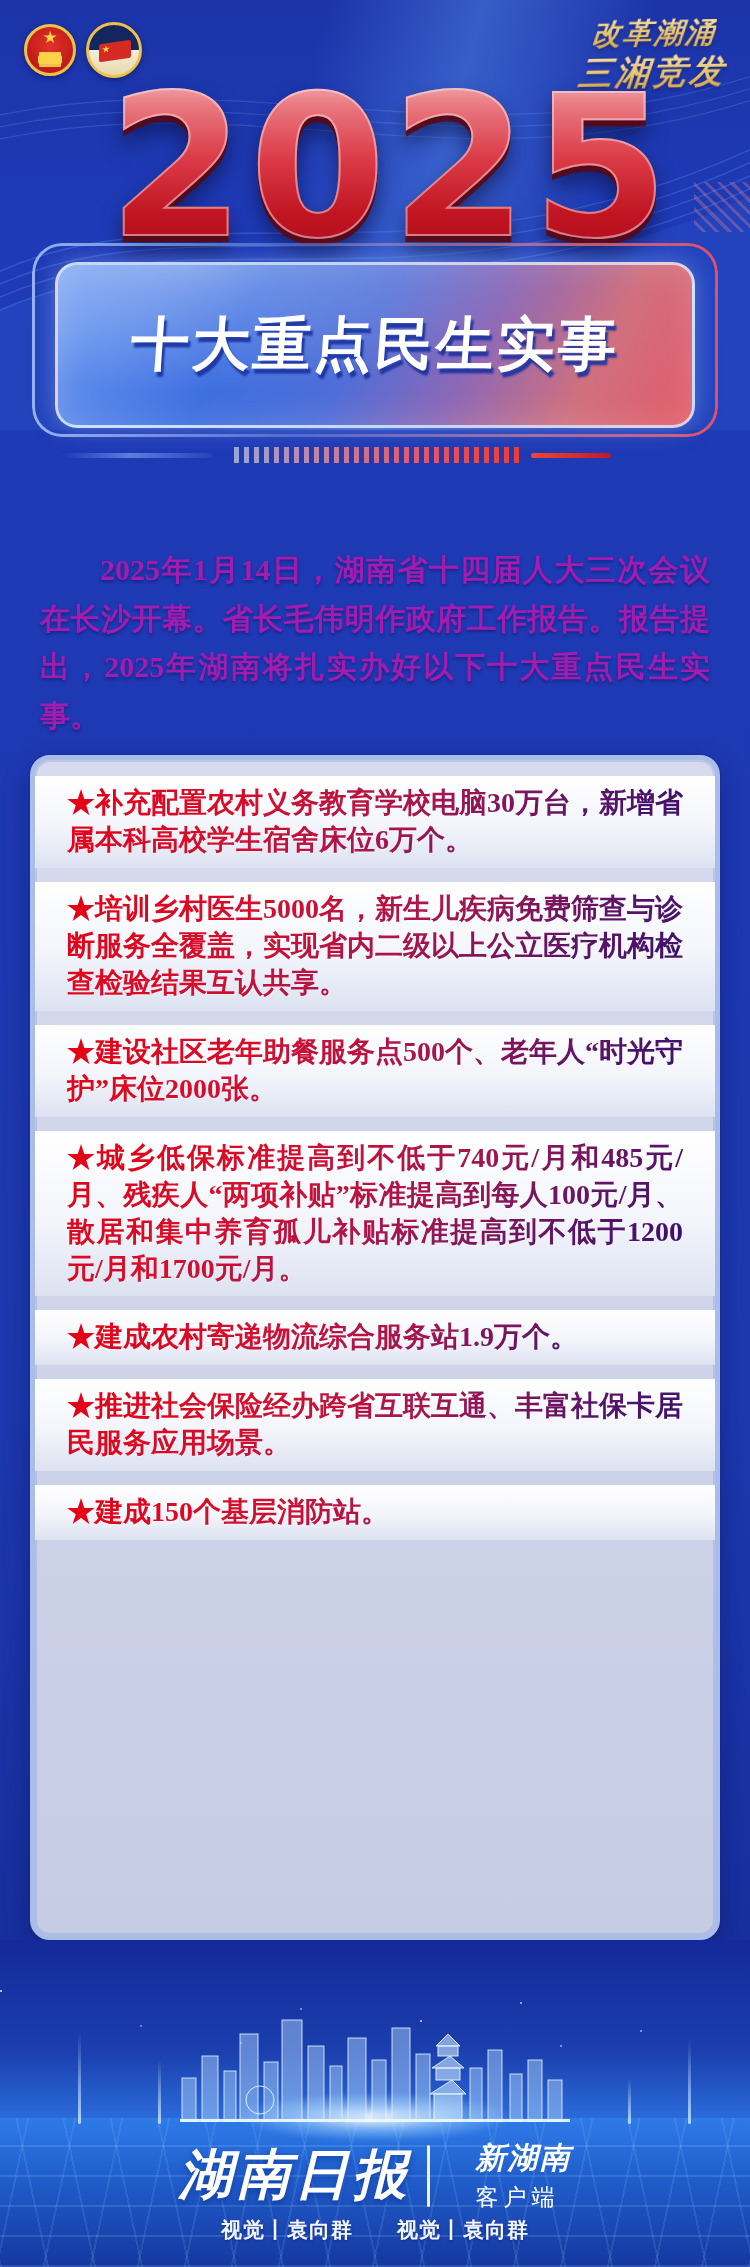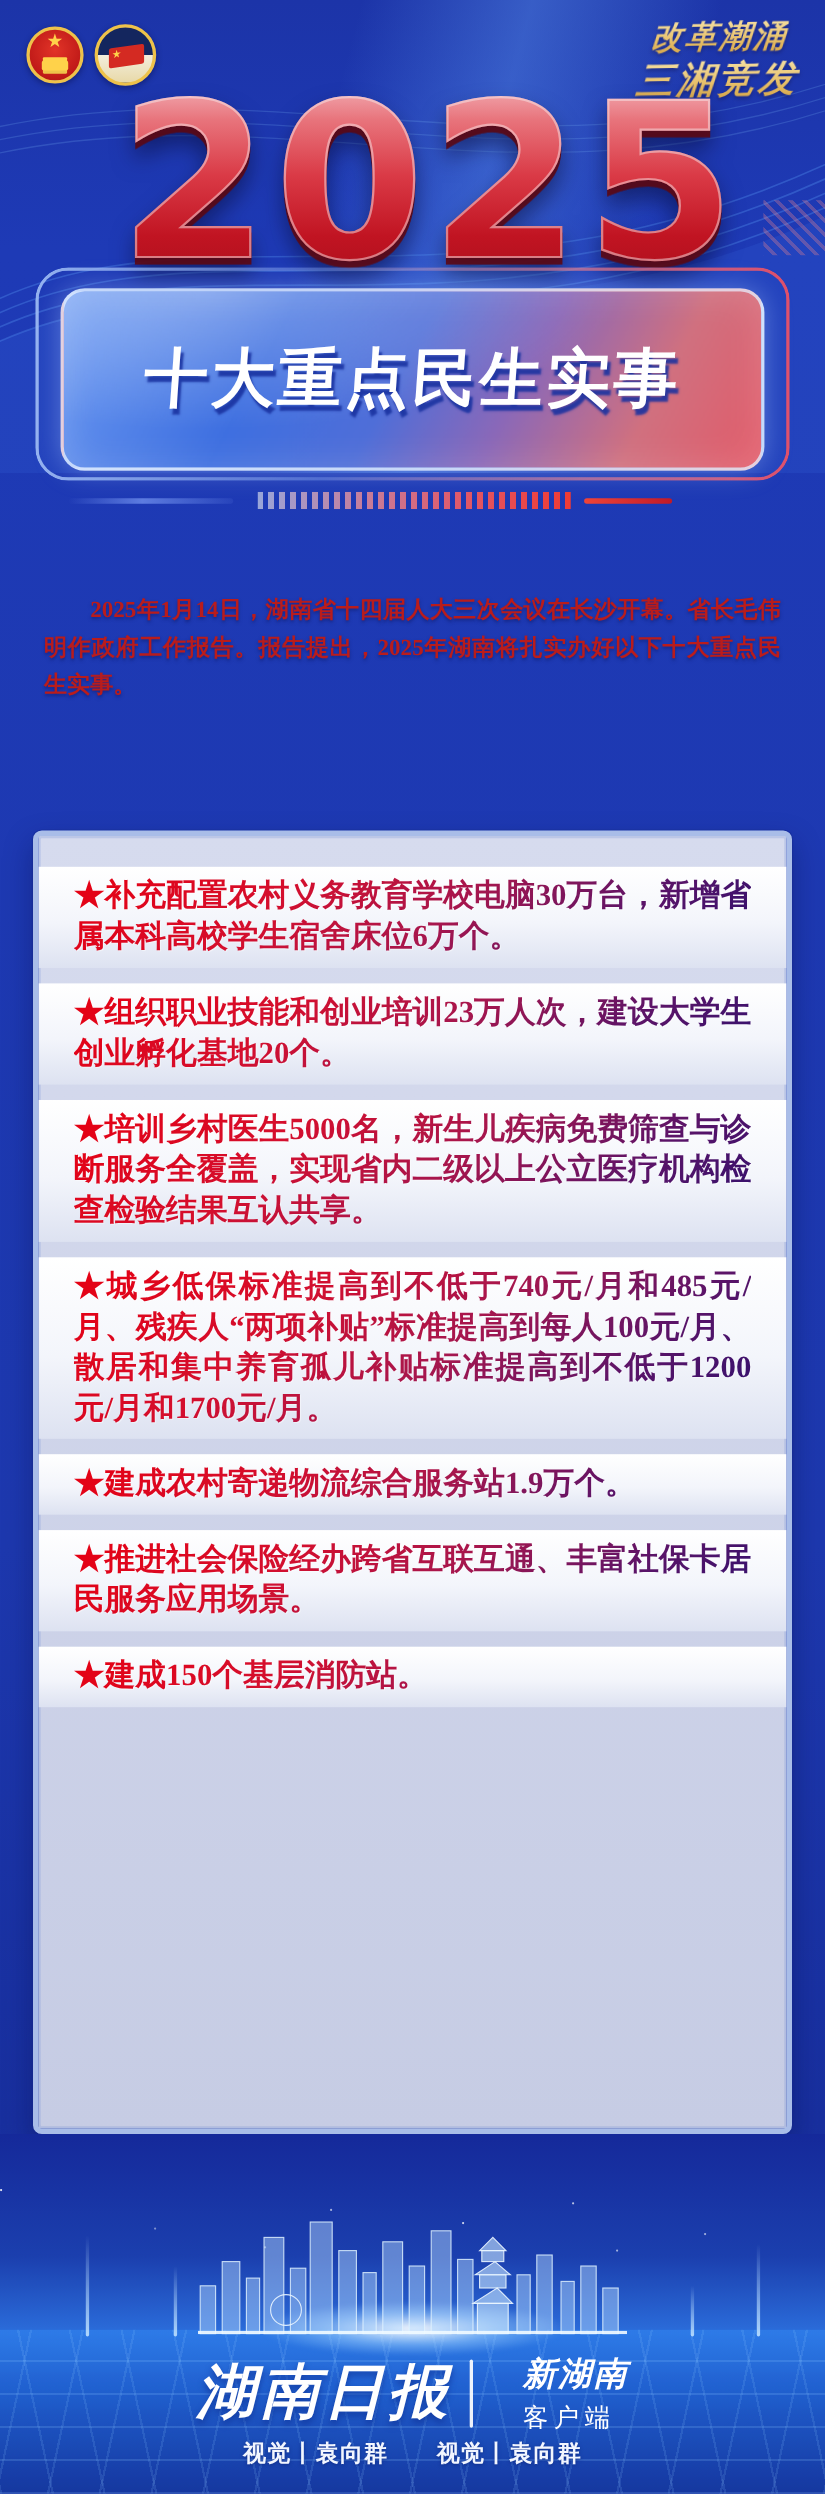--- a/index.html
+++ b/index.html
@@ -66,28 +66,28 @@
   .divider .lead{width:150px;height:5px;border-radius:3px;
     background:linear-gradient(90deg,rgba(80,110,220,0),#5d7ce0 45%,rgba(93,124,224,.15));}
   .divider .dashes{width:285px;height:16px;margin-left:22px;
     background:linear-gradient(90deg,#98a6da 0%,#c77d9a 35%,#e0596a 65%,#ef3b34 100%);
     -webkit-mask:repeating-linear-gradient(90deg,#000 0 5px,transparent 5px 10px);
     mask:repeating-linear-gradient(90deg,#000 0 5px,transparent 5px 10px);}
   .divider .tail{width:80px;height:5px;margin-left:12px;border-radius:3px;
     background:linear-gradient(90deg,#f04438,#c01a28);}
   
   .intro{position:absolute;top:516px;left:40px;width:670px;
-    font-family:"Liberation Serif", serif;font-weight:bold;font-size:21px;line-height:1.62;
-    color:#b91c1c;text-align:justify;text-indent:2em;text-shadow:0 2px 3px rgba(10,20,90,.5);}
-  
-  .panel{position:absolute;left:30px;top:755px;width:690px;height:1185px;border-radius:8px;box-sizing:border-box;
+    font-family:"Liberation Serif", serif;font-weight:bold;font-size:30px;line-height:1.62;
+    color:#a21caf;text-align:justify;text-indent:2em;text-shadow:0 2px 3px rgba(10,20,90,.5);}
+  
+  .panel{position:absolute;left:30px;top:755px;width:690px;height:1185px;border-radius:20px;box-sizing:border-box;
     background:linear-gradient(180deg,#d6dbee 0%,#c6cce4 100%);
     border:5px solid #a9bde8;
     box-shadow:inset 0 0 0 2px rgba(110,140,210,.25),0 0 0 1px rgba(20,40,140,.4),0 12px 26px rgba(8,16,80,.4);
-    padding:28px 0 0;display:flex;flex-direction:column;row-gap:14px;overflow:hidden;}
+    padding:16px 0 0;display:flex;flex-direction:column;row-gap:14px;overflow:hidden;}
   .item{background:linear-gradient(180deg,#ffffff 0%,#f3f5fb 55%,#dde2f1 100%);padding:9px 32px;}
   .item-text{display:block;font-family:"Liberation Serif", serif;font-weight:bold;
     font-size:28px;line-height:1.32;text-align:justify;
     background:linear-gradient(135deg,#e60012 0%,#d40f2e 30%,#a5164e 55%,#5c1468 78%,#2d106e 100%);
     -webkit-background-clip:text;background-clip:text;color:transparent;
     filter:drop-shadow(1px 1.5px 0 rgba(255,255,255,.45));}
   
   .footer-bg{position:absolute;left:0;top:1940px;width:750px;height:327px;
     background:linear-gradient(180deg,#15299a 0%,#1b3fae 34%,#2a6ad8 54%,#2f7ce8 60%,#2161d0 72%,#173ca8 100%);}
   .floor{position:absolute;left:0;top:2118px;width:750px;height:149px;opacity:.95;
@@ -159,24 +159,24 @@
   <div class="tail"></div>
 </div>
 
 <p class="intro">2025年1月14日，湖南省十四届人大三次会议在长沙开幕。省长毛伟明作政府工作报告。报告提出，2025年湖南将扎实办好以下十大重点民生实事。</p>
 
 <div class="panel">
     <div class="item">
       <span class="item-text">★补充配置农村义务教育学校电脑30万台，新增省属本科高校学生宿舍床位6万个。</span>
     </div>
     <div class="item">
-      <span class="item-text">★组织职业技能和创业培训23万人次，建设大学生创业孵化基地20个。</span>
-    </div>
-    <div class="item">
       <span class="item-text">★培训乡村医生5000名，新生儿疾病免费筛查与诊断服务全覆盖，实现省内二级以上公立医疗机构检查检验结果互认共享。</span>
+    </div>
+    <div class="item">
+      <span class="item-text">★建设社区老年助餐服务点500个、老年人“时光守护”床位2000张。</span>
     </div>
     <div class="item">
       <span class="item-text">★城乡低保标准提高到不低于740元/月和485元/月、残疾人“两项补贴”标准提高到每人100元/月、散居和集中养育孤儿补贴标准提高到不低于1200元/月和1700元/月。</span>
     </div>
     <div class="item">
       <span class="item-text">★建成农村寄递物流综合服务站1.9万个。</span>
     </div>
     <div class="item">
       <span class="item-text">★推进社会保险经办跨省互联互通、丰富社保卡居民服务应用场景。</span>
     </div>

